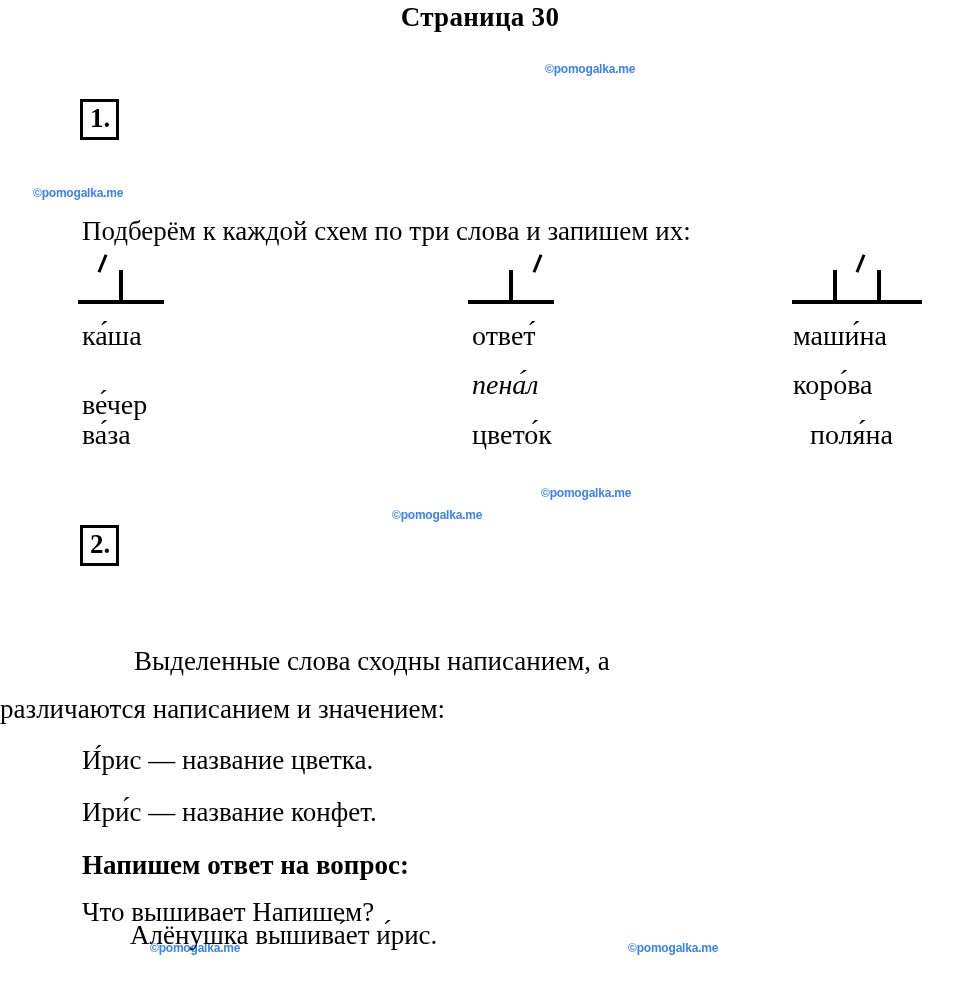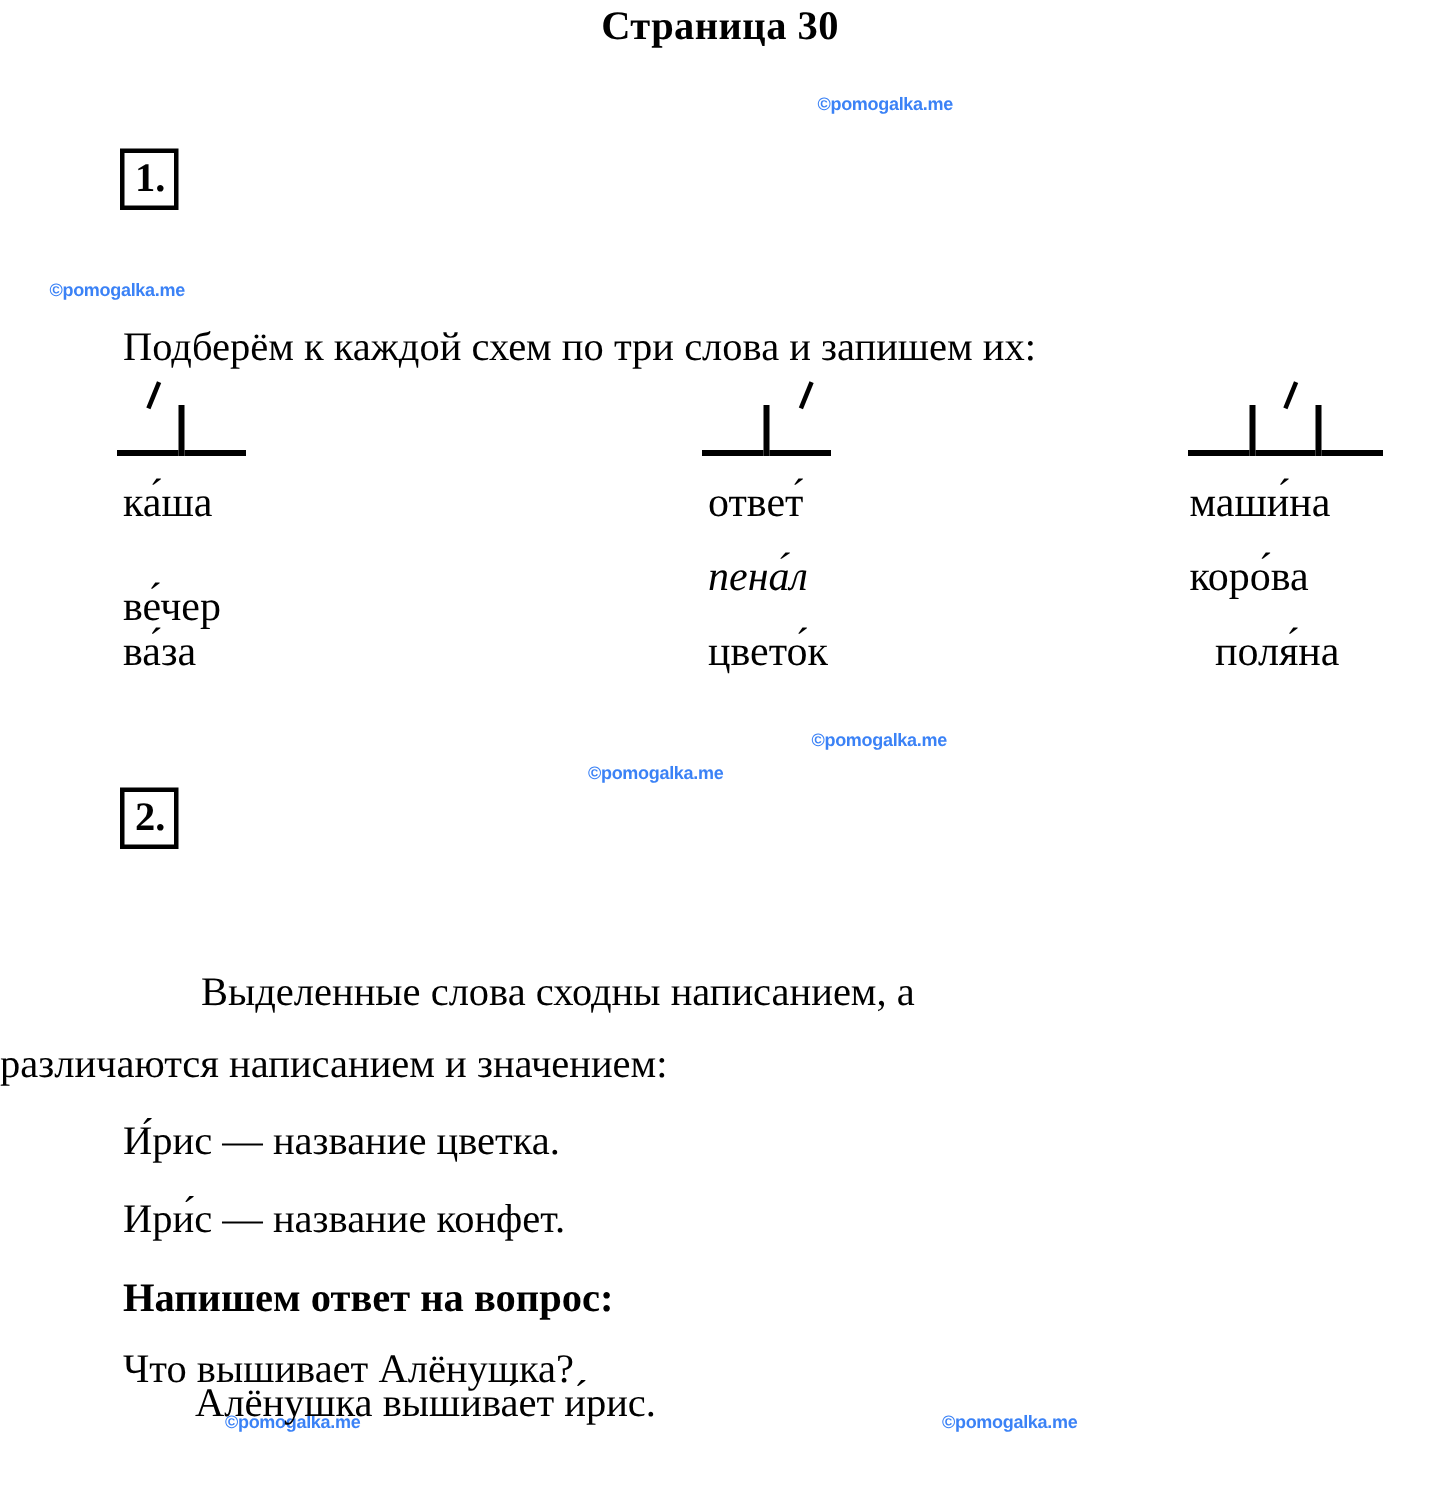--- a/index.html
+++ b/index.html
@@ -149,15 +149,15 @@
   </div>
 
 <div class="num-box" style="left:80px; top:525px;">2.</div>
 
 <div id="exercise2-layer">
     <div class="p" style="left: 86px; top: 646px; margin-left: 48px;">Выделенные слова сходны написанием, а</div>
     <div class="p" style="left: 0px; top: 694px;">различаются написанием и значением:</div>
     <div class="p" style="left: 82px; top: 745px;">И́рис — название цветка.</div>
     <div class="p" style="left: 82px; top: 797px;">Ири́с — название конфет.</div>
     <div class="p bold" style="left: 82px; top: 850px;">Напишем ответ на вопрос:</div>
-    <div class="p" style="left: 82px; top: 897px;">Что вышивает Алёнушка?</div>
+    <div class="p" style="left: 82px; top: 897px;">Что вышивает Напишем?</div>
     <div class="p" style="left: 82px; top: 920px; margin-left: 48px;">Алёнушка вышива́ет и́рис.</div>
   </div>
 
 </body></html>

